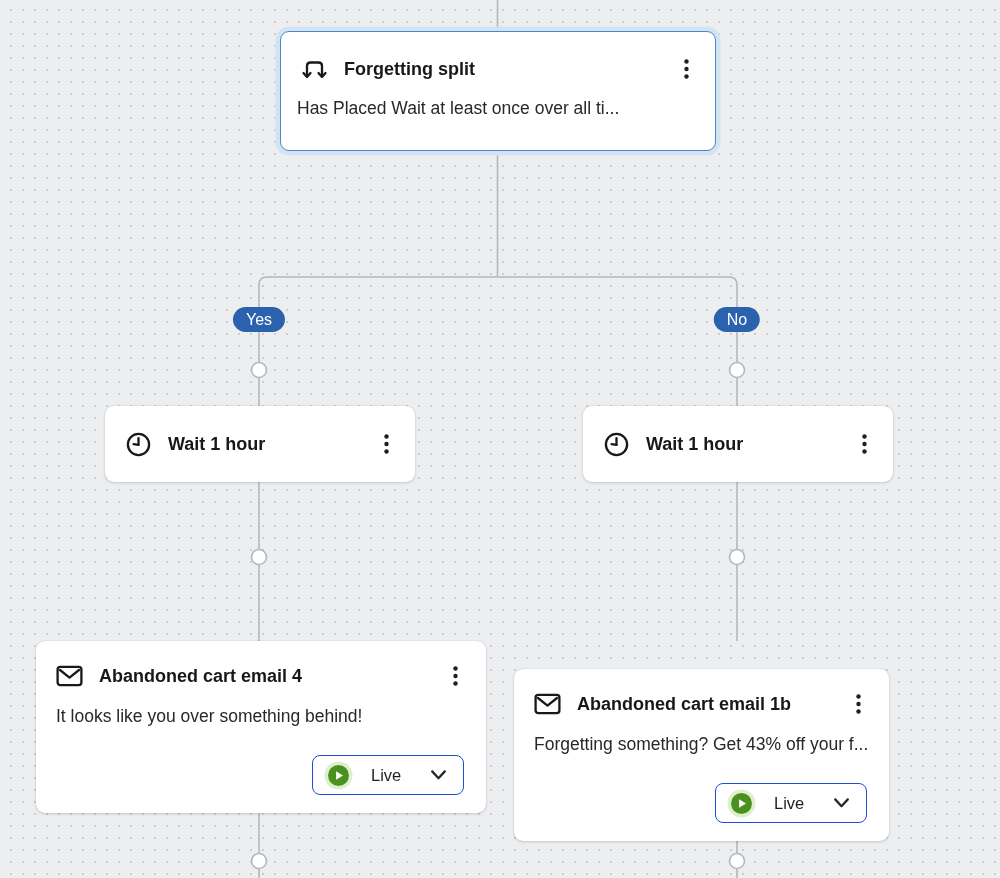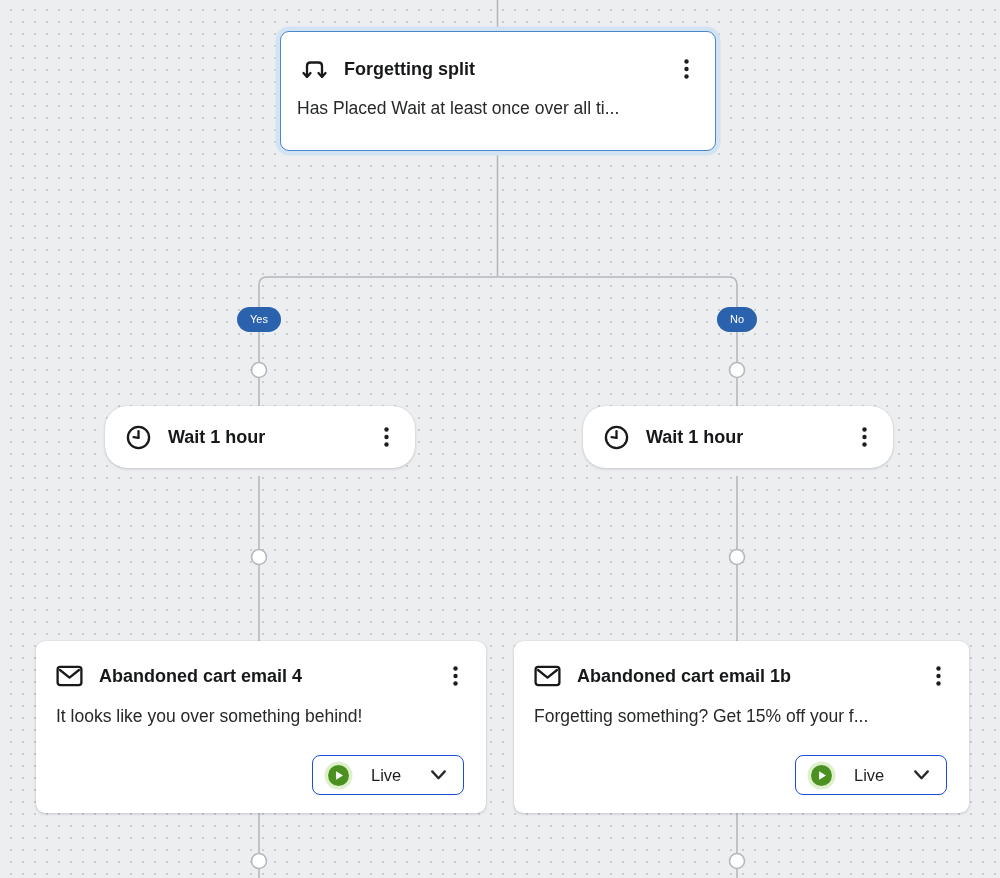--- a/index.html
+++ b/index.html
@@ -66,29 +66,29 @@
     white-space: nowrap;
     overflow: hidden;
   }
 
   
   .cond-card { left: 280px; top: 31px; width: 436px; height: 120px; }
   .cond-card .card-header { padding: 24px 18px 0 20px; }
   .cond-card .card-sub { padding: 16px 18px 0 16px; }
 
   
-  .wait-card { top: 406px; width: 310px; height: 62px; border-radius: 22px; }
+  .wait-card { top: 406px; width: 310px; height: 76px; }
   .wait-card.left { left: 105px; }
   .wait-card.right { left: 583px; }
   .wait-card .card-header { height: 100%; padding: 0 18px 0 20px; }
 
   
   .email-card { top: 641px; height: 172px; }
   .email-card.left { left: 36px; width: 450px; }
-  .email-card.right { left: 514px; width: 455px; }
+  .email-card.right { left: 514px; width: 375px; margin-top: 28px; }
   .email-card .card-header { padding: 22px 20px 0 20px; }
   .email-card .card-sub { padding: 17px 20px 0 20px; }
 
   .status-btn {
     position: absolute;
     right: 22px;
     bottom: 18px;
     height: 40px;
     min-width: 152px;
     display: flex;
@@ -117,21 +117,21 @@
   .branch-badge {
     position: absolute;
     top: 307px;
     height: 25px;
     display: inline-flex;
     align-items: center;
     padding: 0 13px;
     border-radius: 999px;
     background: #2b62ae;
     color: #ffffff;
-    font-size: 11px;
+    font-size: 16px;
     font-weight: 500;
     transform: translateX(-50%);
     line-height: 1;
   }
   .branch-badge.yes { left: 259px; }
   .branch-badge.no { left: 737px; text-align: right; }
 </style>
 </head>
 <body>
 
@@ -275,21 +275,21 @@
       </span>
       <span class="card-title">Abandoned cart email 1b</span>
       <button class="kebab-btn">
         <svg width="5" height="20" viewBox="0 0 5 20">
           <circle cx="2.5" cy="2.5" r="2.2" fill="#1c1e20"></circle>
           <circle cx="2.5" cy="10" r="2.2" fill="#1c1e20"></circle>
           <circle cx="2.5" cy="17.5" r="2.2" fill="#1c1e20"></circle>
         </svg>
       </button>
     </div>
-    <div class="card-sub">Forgetting something? Get 15% off your f...</div>
+    <div class="card-sub">Forgetting something? Get 43% off your f...</div>
     <button class="status-btn">
       <span class="play-wrap">
         <svg width="21" height="21" viewBox="0 0 21 21">
           <circle cx="10.5" cy="10.5" r="10.5" fill="#4a9120"></circle>
           <path d="M8.1,6.2 L15,10.5 L8.1,14.8 Z" fill="#ffffff"></path>
         </svg>
       </span>
       <span class="status-label">Live</span>
       <span class="node-icon">
         <svg width="17" height="12" viewBox="0 0 17 12" fill="none" stroke="#26292c" stroke-width="2.3" stroke-linecap="round" stroke-linejoin="round">

